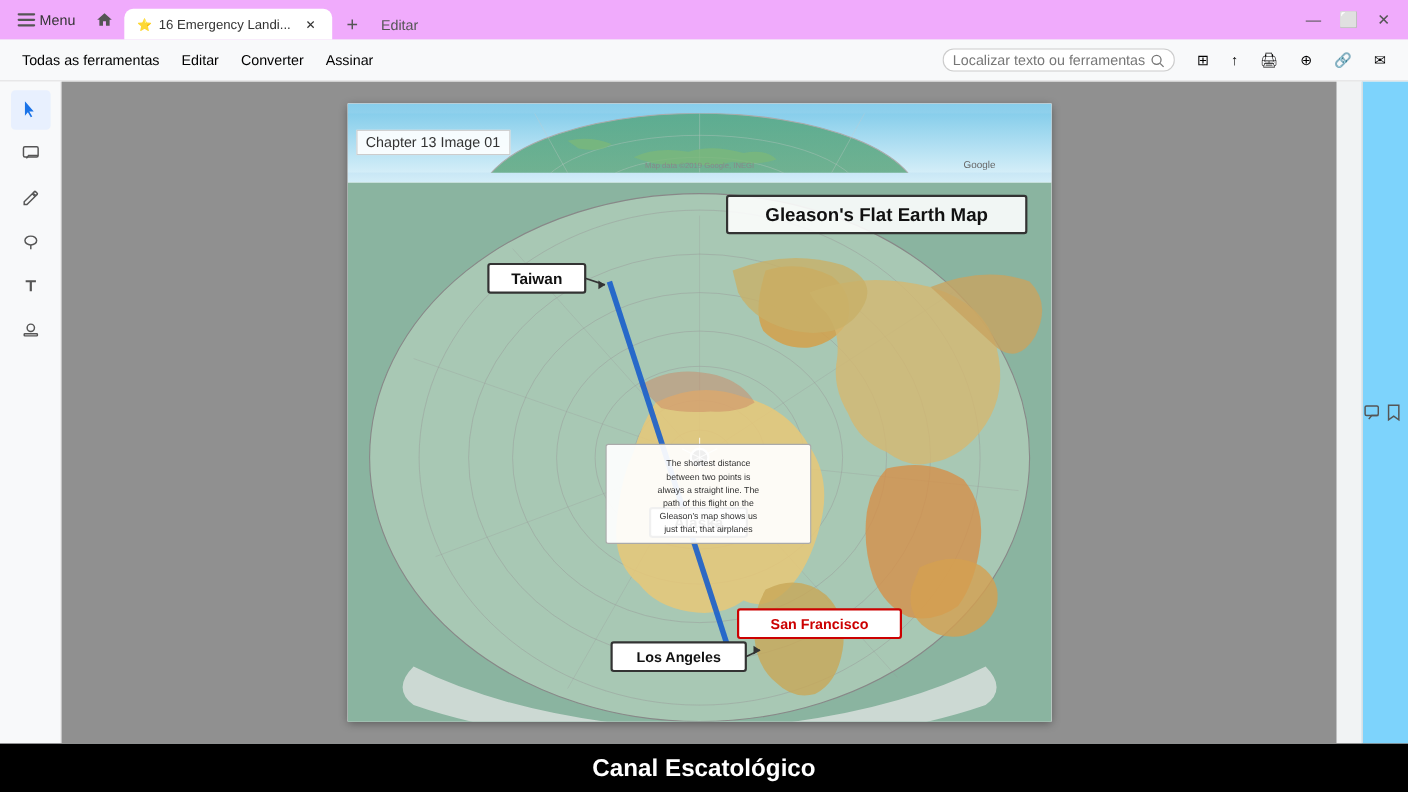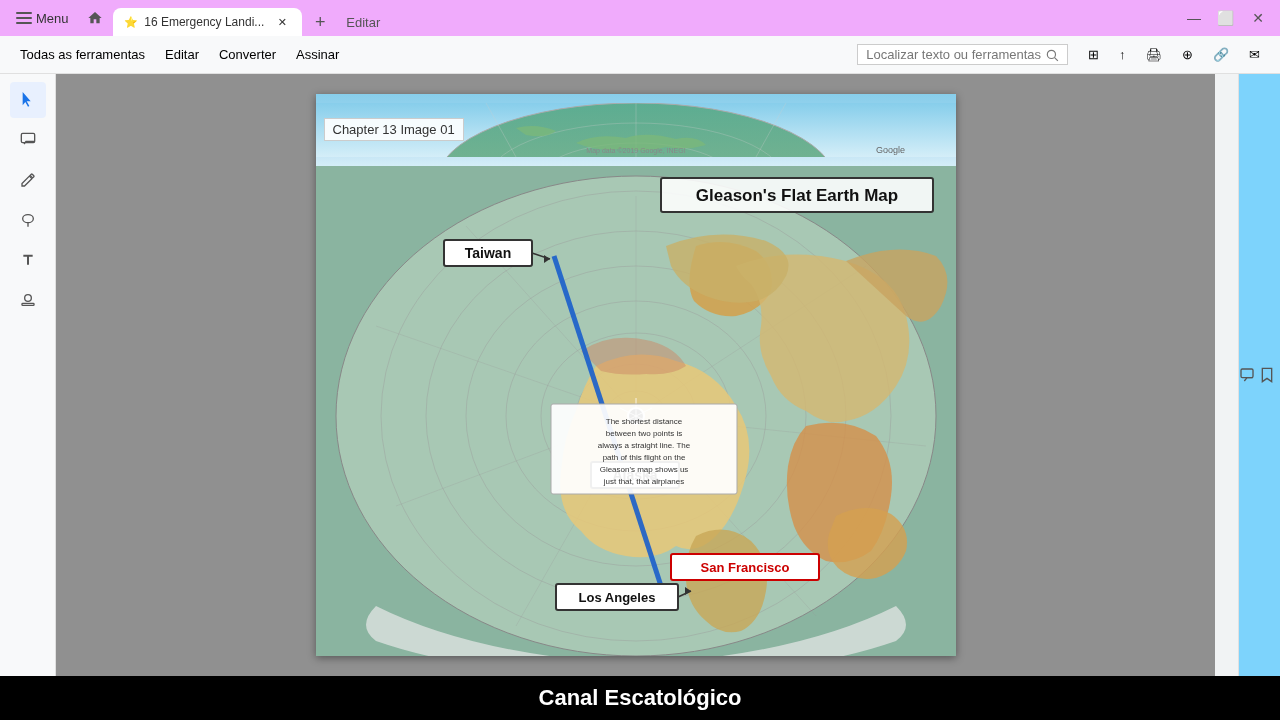--- a/index.html
+++ b/index.html
@@ -18,21 +18,21 @@
     .tab { height: 28px; background: #fff; border-radius: 8px 8px 0 0; display: flex; align-items: center; padding: 0 12px; gap: 6px; font-size: 12px; color: #333; max-width: 200px; overflow: hidden; text-overflow: ellipsis; white-space: nowrap; }
     .tab .tab-favicon { font-size: 11px; }
     .tab .tab-close { margin-left: 4px; width: 16px; height: 16px; display: flex; align-items: center; justify-content: center; border-radius: 50%; font-size: 11px; cursor: pointer; }
     .new-tab-btn { width: 28px; height: 28px; display: flex; align-items: center; justify-content: center; border-radius: 50%; cursor: pointer; font-size: 18px; color: #555; border: none; background: transparent; margin-left: 4px; }
     .window-controls { display: flex; gap: 4px; margin-left: auto; }
     .win-btn { width: 28px; height: 28px; display: flex; align-items: center; justify-content: center; border-radius: 4px; cursor: pointer; font-size: 14px; color: #555; border: none; background: transparent; }
 
     
     .pdf-toolbar { height: 38px; background: #f8f9fa; border-bottom: 1px solid #e0e0e0; display: flex; align-items: center; padding: 0 12px; gap: 4px; }
     .pdf-toolbar-item { font-size: 13px; color: #000000; padding: 4px 8px; border-radius: 4px; cursor: pointer; border: none; background: transparent; }
-    .pdf-search-bar { margin-left: auto; display: flex; align-items: center; background: #fff; border: 1px solid #ccc; border-radius: 0; padding: 2px 8px; gap: 4px; font-size: 13px; color: #777; }
+    .pdf-search-bar { margin-left: auto; display: flex; align-items: center; background: #fff; border: 1px solid #ccc; border-radius: 10px; padding: 2px 8px; gap: 4px; font-size: 13px; color: #777; }
 
     
     .main-area { flex: 1; display: flex; overflow: hidden; }
 
     
     .left-sidebar { width: 56px; background: #f8f9fa; border-right: 1px solid #e0e0e0; display: flex; flex-direction: column; align-items: center; padding: 8px 0; gap: 4px; }
     .sidebar-tool { width: 36px; height: 36px; display: flex; align-items: center; justify-content: center; border-radius: 4px; cursor: pointer; font-size: 16px; color: #555; border: none; background: transparent; }
     .sidebar-tool.active { background: #e8f0fe; color: #1a73e8; }
 
     

